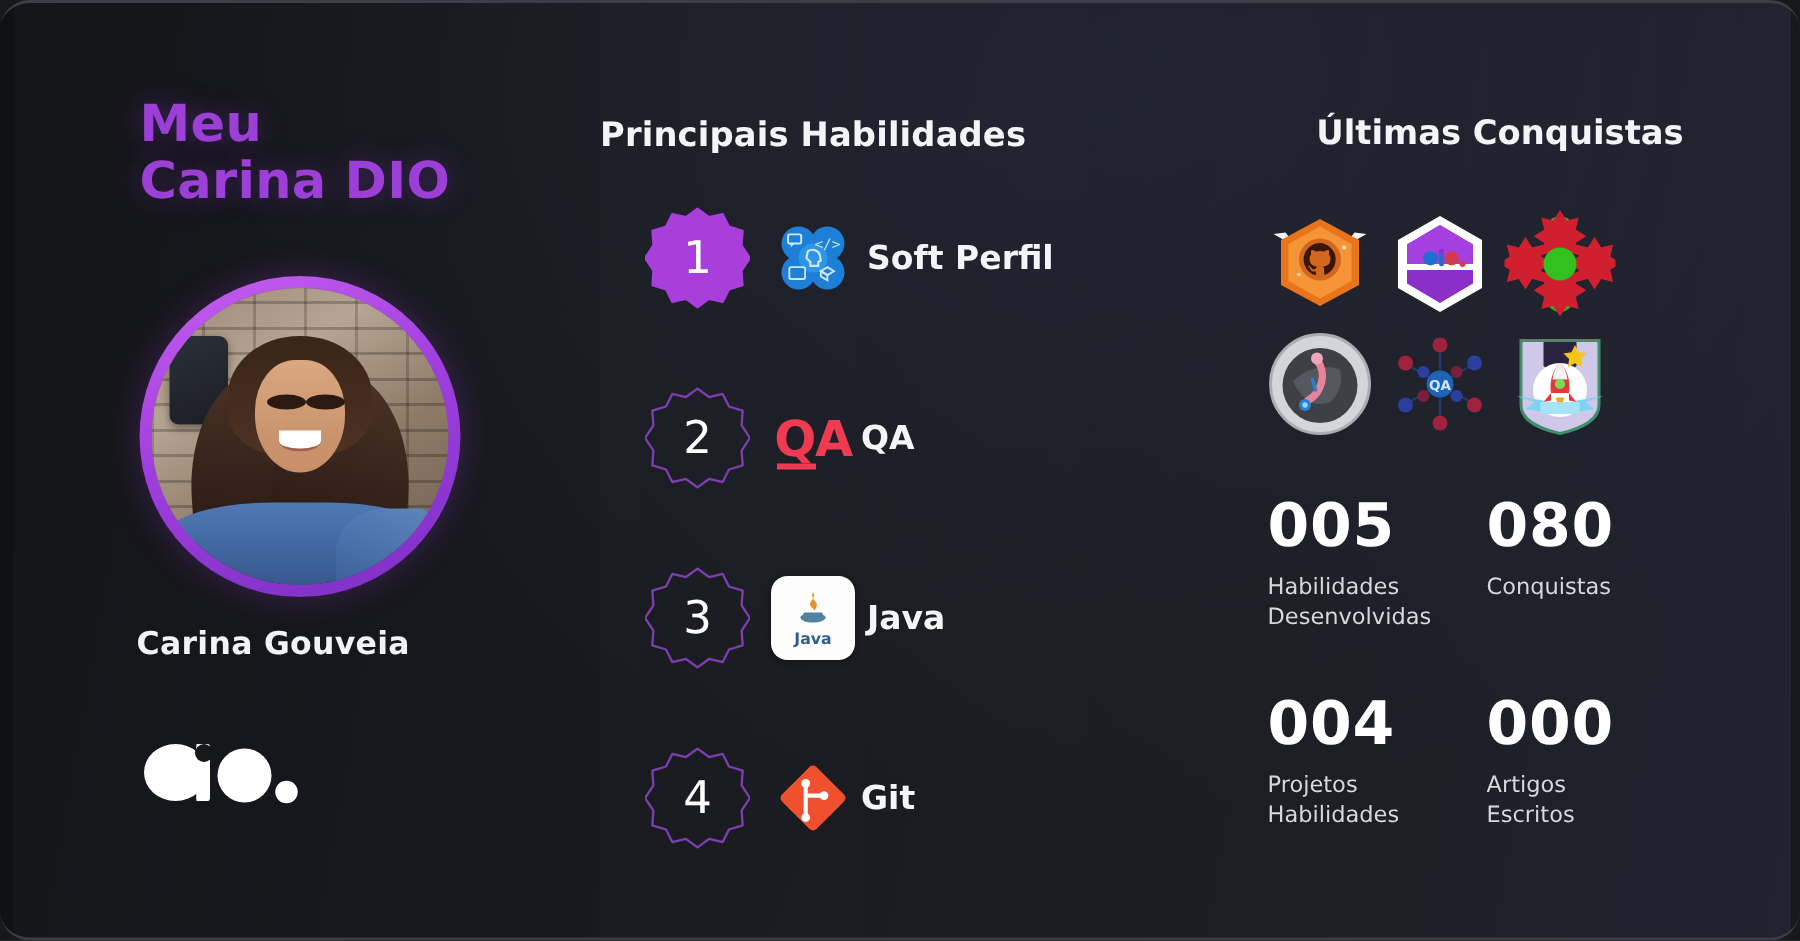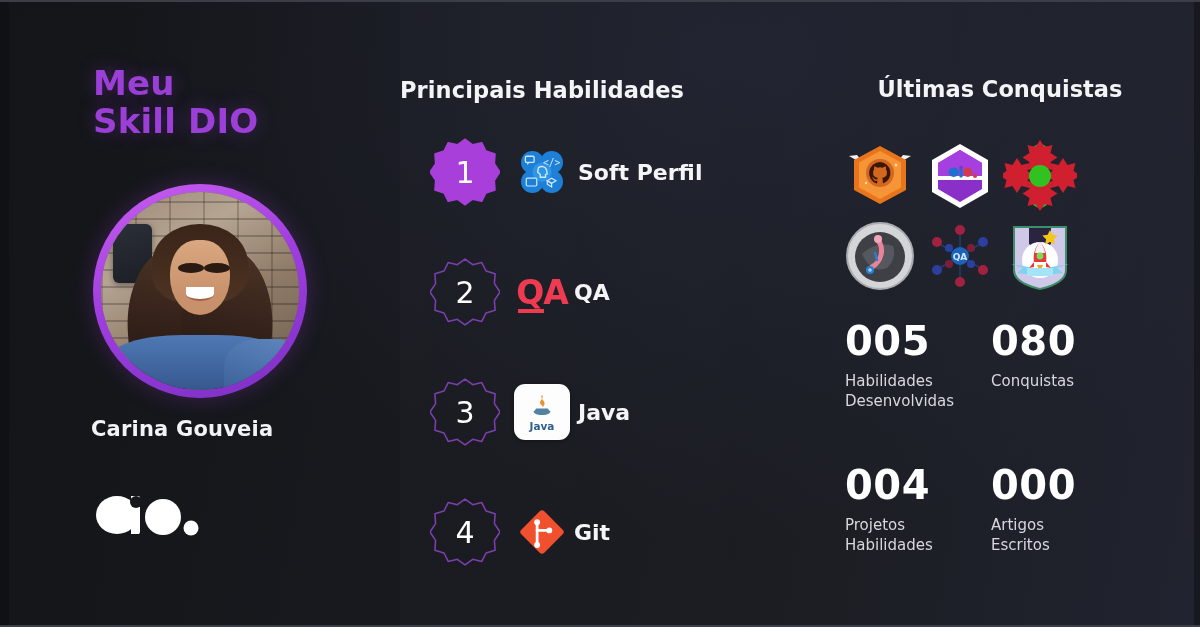--- a/index.html
+++ b/index.html
@@ -11,20 +11,21 @@
   }
   .card{
     position:relative;
     width:1200px; height:627px;
     background:
       radial-gradient(ellipse at 62% 8%, rgba(40,44,62,0.55) 0%, rgba(23,24,28,0) 60%),
       linear-gradient(100deg,#141519 0%,#181a1f 46%,#1c1e24 72%,#212430 100%);
     border-top:2px solid #3b3e46;
     border-bottom:2px solid #3b3e46;
     overflow:hidden;
+    border-radius:20px;
   }
   .card:before{
     content:""; position:absolute; left:0; top:0; bottom:0; width:9px;
     background:#101114; z-index:3;
   }
   .card:after{
     content:""; position:absolute; right:0; top:0; bottom:0; width:6px;
     background:rgba(16,17,20,.55); z-index:3;
   }
 
@@ -170,36 +171,36 @@
   }
   .badges{
     position:absolute; left:38px; top:134px;
     display:grid; grid-template-columns:repeat(3,80px); grid-gap:1px 0;
     column-gap:0px; row-gap:0px;
     width:254px;
   }
   .badge{ width:84px; height:80px; display:flex; align-items:center; justify-content:center; }
 
   .stats{
-    position:absolute; left:45px; top:318px;
-    display:grid; grid-template-columns:146px 146px; row-gap:52px;
+    position:absolute; left:45px; top:328px;
+    display:grid; grid-template-columns:146px 146px; row-gap:40px;
   }
   .stat-num{ font-size:40px; font-weight:700; color:#ffffff; line-height:1.05; letter-spacing:.5px; }
   .stat-lbl{ font-size:15px; color:#d6d8dd; line-height:1.33; margin-top:10px; }
 </style>
 </head>
 <body>
 
 <div class="card">
 
   <div class="col-profile">
 
     <div class="ptitle">
       <span>Meu</span>
-      <span class="l2">Skill DIO</span>
+      <span class="l2">Carina DIO</span>
     </div>
 
     <div class="avatar-wrap">
       <div class="avatar">
         <div class="brick"></div>
         <div class="hair-l"></div>
         <div class="hair-r"></div>
         <div class="jacket"></div>
         <div class="jacket-r"></div>
         <div class="hair-top"></div>

